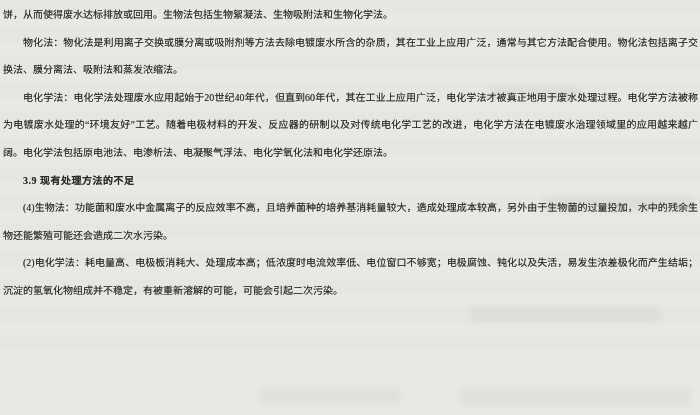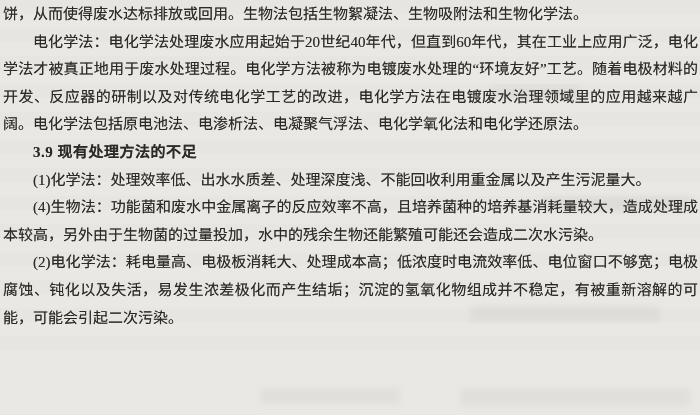--- a/index.html
+++ b/index.html
@@ -12,21 +12,21 @@
     overflow: hidden;
     background: #e9e8e4;
   }
   .page {
     position: relative;
     box-sizing: border-box;
     width: 700px;
     height: 360px;
     padding: 1px 2px 0 3px;
     font-family: "Liberation Serif", "DejaVu Serif", serif;
-    font-size: 15px;
+    font-size: 10px;
     line-height: 27.6px;
     color: #2c2a27;
     text-align: justify;
     text-shadow: 0 0 0.4px rgba(40,38,35,0.55);
     
     background-image: repeating-linear-gradient(
       180deg,
       rgba(0,0,0,0.012) 0px,
       rgba(0,0,0,0.012) 14px,
       rgba(255,255,255,0.015) 14px,
@@ -64,25 +64,25 @@
 <div class="page">
 
   <div class="smudge s1"></div>
   <div class="smudge s2"></div>
   <div class="smudge s3"></div>
   <div class="smudge s4"></div>
   <div class="smudge s5"></div>
 
   <p>饼，从而使得废水达标排放或回用。生物法包括生物絮凝法、生物吸附法和生物化学法。</p>
 
+  <p class="indent">物化法：物化法是利用离子交换或膜分离或吸附剂等方法去除电镀废水所含的杂质，其在工业上应用广泛，通常与其它方法配合使用。物化法包括离子交换法、膜分离法、吸附法和蒸发浓缩法。</p>
 
   <p class="indent">电化学法：电化学法处理废水应用起始于20世纪40年代，但直到60年代，其在工业上应用广泛，电化学法才被真正地用于废水处理过程。电化学方法被称为电镀废水处理的“环境友好”工艺。随着电极材料的开发、反应器的研制以及对传统电化学工艺的改进，电化学方法在电镀废水治理领域里的应用越来越广阔。电化学法包括原电池法、电渗析法、电凝聚气浮法、电化学氧化法和电化学还原法。</p>
 
   <p class="indent heading">3.9 现有处理方法的不足</p>
 
-  <p class="indent">(1)化学法：处理效率低、出水水质差、处理深度浅、不能回收利用重金属以及产生污泥量大。</p>
 
   <p class="indent">(4)生物法：功能菌和废水中金属离子的反应效率不高，且培养菌种的培养基消耗量较大，造成处理成本较高，另外由于生物菌的过量投加，水中的残余生物还能繁殖可能还会造成二次水污染。</p>
 
 
   <p class="indent">(2)电化学法：耗电量高、电极板消耗大、处理成本高；低浓度时电流效率低、电位窗口不够宽；电极腐蚀、钝化以及失活，易发生浓差极化而产生结垢；沉淀的氢氧化物组成并不稳定，有被重新溶解的可能，可能会引起二次污染。</p>
 
 </div>
 
 </body></html>

